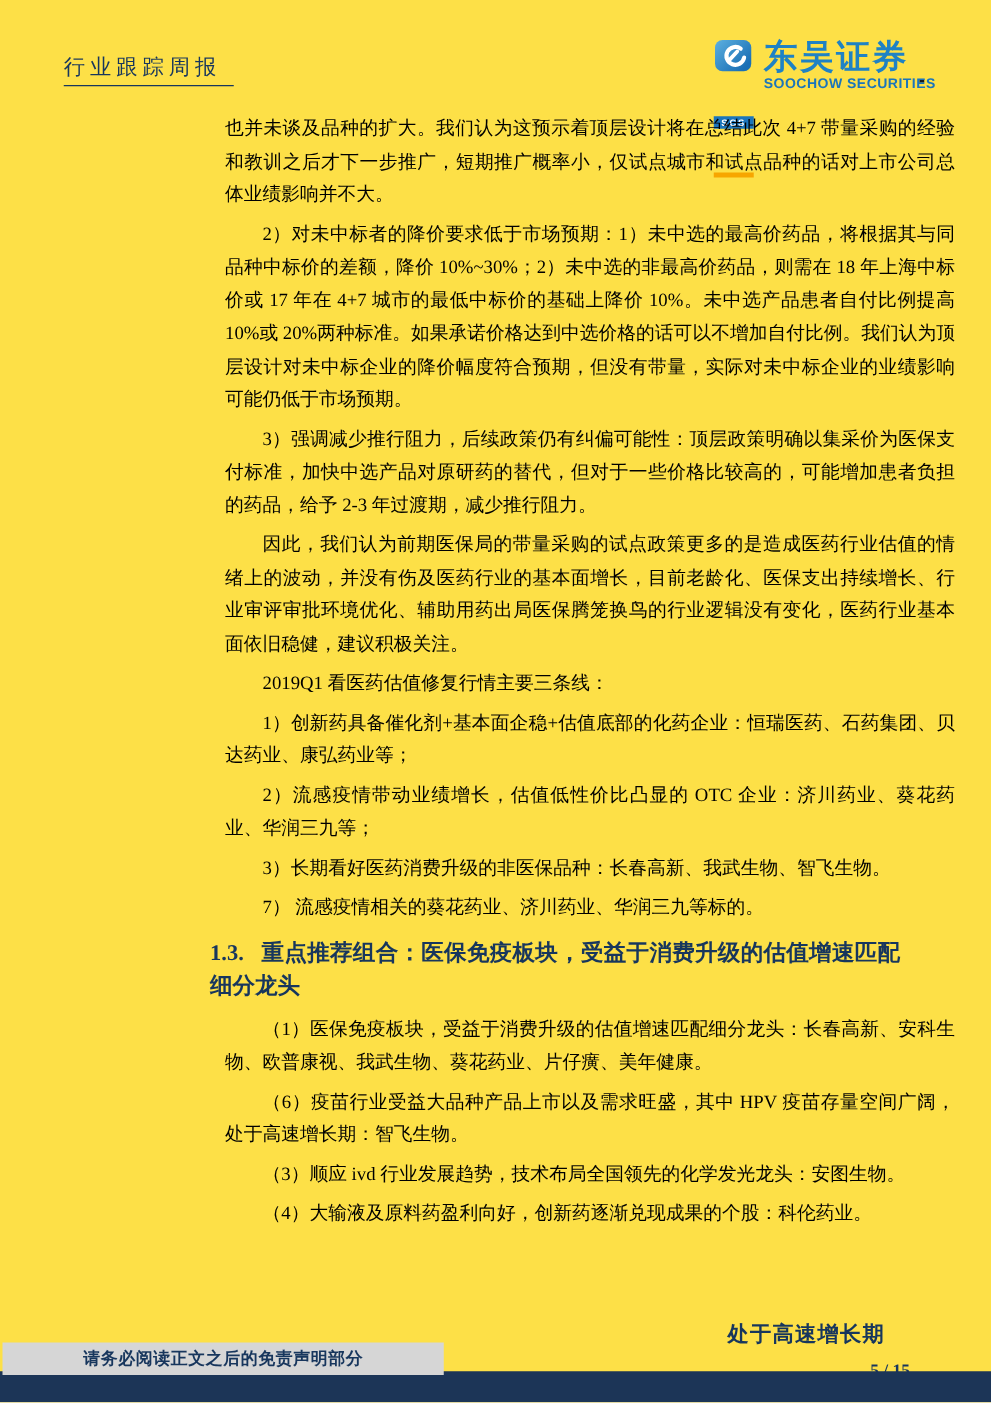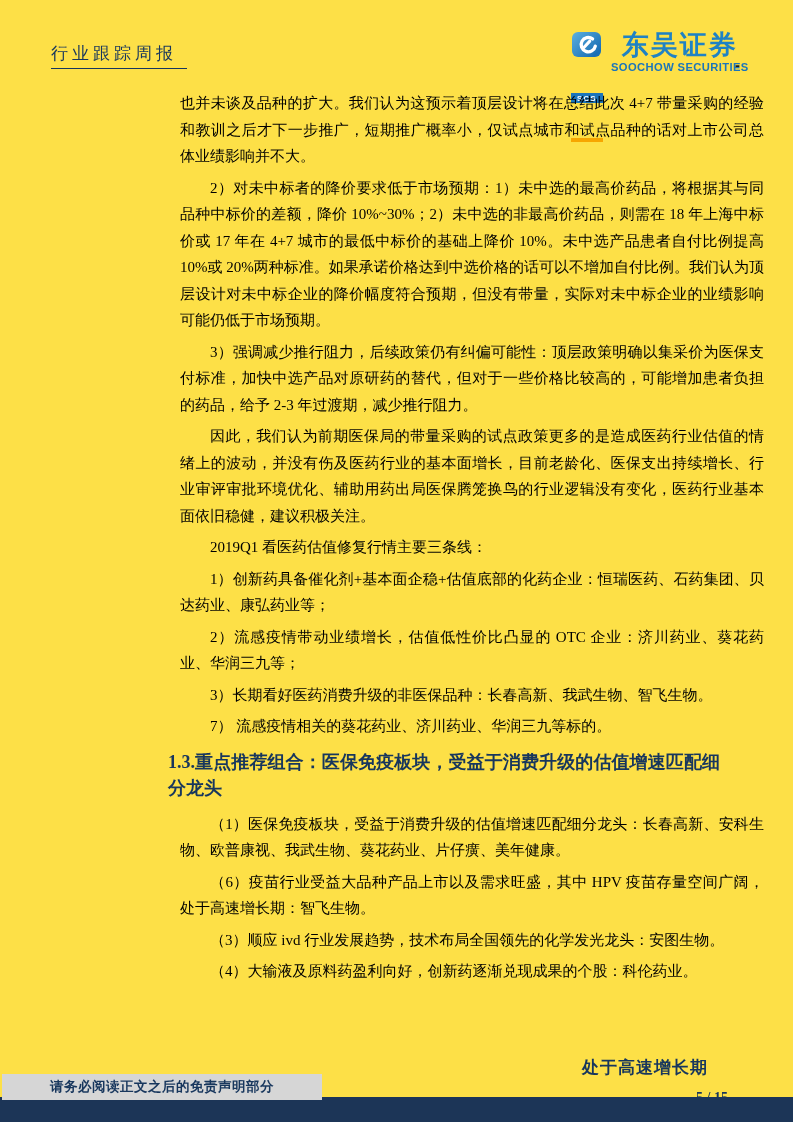--- a/index.html
+++ b/index.html
@@ -22,53 +22,53 @@
   }
   .scs-bar{
     margin-top:1px;height:10px;background:#1b75bb;color:#fff;
     font-family:"Liberation Sans",sans-serif;font-weight:bold;font-size:7.5px;
     letter-spacing:1.5px;display:flex;align-items:center;justify-content:center;
   }
   .orange-bar{height:3.5px;background:#f7a600;}
   .logo-text-col{margin-left:8px;display:flex;flex-direction:column;}
   .brand-cn{
     font-family:"Liberation Sans",sans-serif;font-weight:bold;
-    font-size:27px;line-height:27px;letter-spacing:2px;color:#1f82c4;text-align:center;
+    font-size:27px;line-height:27px;letter-spacing:2px;color:#1f82c4;
   }
   .brand-en{
     font-family:"Liberation Sans",sans-serif;font-weight:bold;
     font-size:11.2px;line-height:12px;letter-spacing:0.4px;color:#1b75bb;margin-top:2px;
   }
   .corner-mark{
     position:absolute;left:735px;top:56px;color:#1a1a1a;
     font-weight:bold;font-size:15px;font-family:"Liberation Sans",sans-serif;
   }
   
   .content{position:absolute;left:168px;top:90px;width:596px;}
   .content p{
     margin:0 0 5px 0;padding-left:12px;
     font-size:15px;line-height:26.5px;text-align:justify;text-justify:inter-ideograph;
   }
   .content p.indent{text-indent:2em;}
   .section-heading{
     margin:9px 0 10px 0;max-width:552px;
     color:#17365d;font-weight:bold;font-size:18px;line-height:26px;text-align:justify;
   }
-  .section-heading .h-num{}
+  .section-heading .h-num{margin-right:14px;}
   
   .page-number{
     position:absolute;left:650px;top:1090px;width:78px;text-align:right;
     font-weight:bold;font-size:14px;color:#17365d;
   }
   .institute{
     position:absolute;left:582px;top:1056px;
     font-weight:bold;font-size:17px;letter-spacing:1px;color:#17365d;
   }
   .disclaimer-box{
-    position:absolute;left:2px;top:1074px;width:320px;height:26px;z-index:2;
+    position:absolute;left:2px;top:1074px;width:353px;height:26px;z-index:2;
     background:#d6d6d6;display:flex;align-items:center;justify-content:center;
     color:#17365d;font-weight:bold;font-size:13.5px;letter-spacing:0.5px;
   }
   .footer-bar{
     position:absolute;left:0;top:1097px;width:793px;height:25px;background:#1c3557;z-index:1;
   }
 </style>
 </head>
 <body>
 

